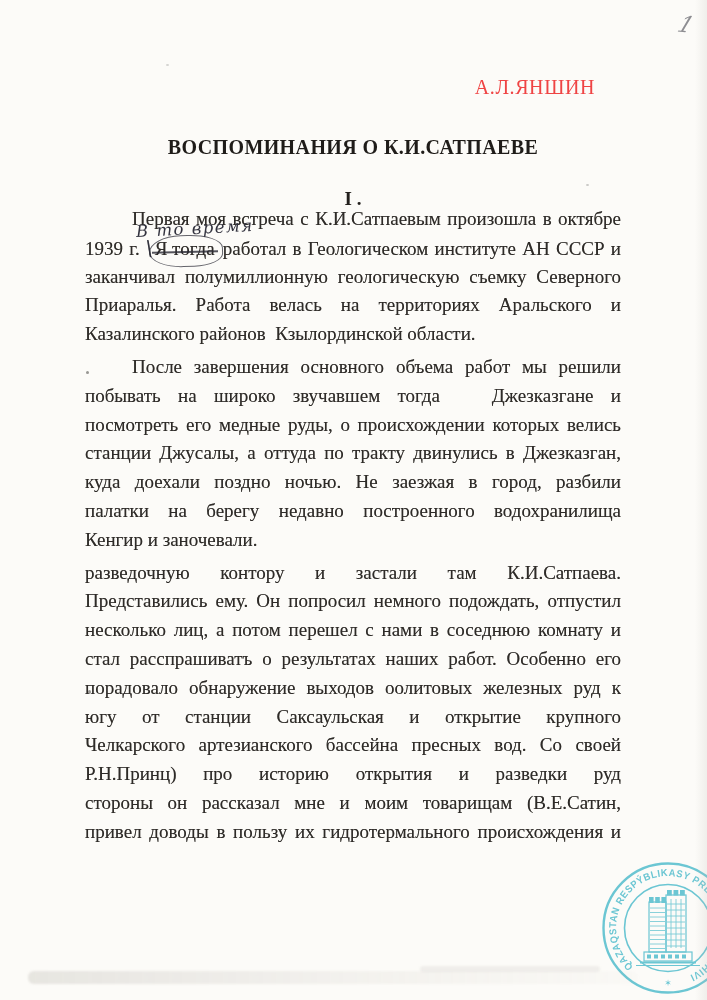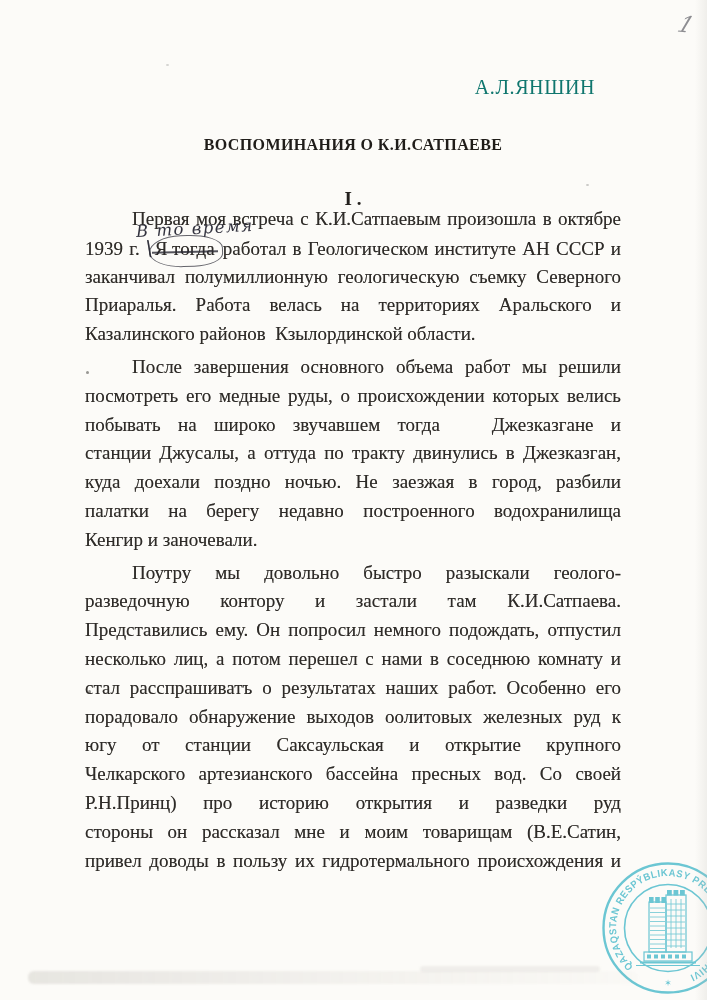--- a/index.html
+++ b/index.html
@@ -11,25 +11,25 @@
   }
   
   .page-num{
     position:absolute;top:12px;right:14px;
     font-style:italic;font-size:22px;color:#8e8e92;
     transform:skewX(-18deg) rotate(4deg);
     font-family:"DejaVu Serif",serif;
   }
   .author{
     position:absolute;top:76px;right:112px;
-    font-size:20px;letter-spacing:.6px;color:#0f766e;
+    font-size:20px;letter-spacing:.6px;color:#ef4444;
   }
   .title{
     position:absolute;top:136px;left:85px;width:536px;
-    text-align:center;font-weight:bold;font-size:16px;
+    text-align:center;font-weight:bold;font-size:20px;
     letter-spacing:.4px;color:#1f1c19;
   }
   .section-num{
     position:absolute;top:188px;left:85px;width:536px;
     text-align:center;font-weight:bold;font-size:19px;color:#23201d;
   }
   
   .body-text{
     position:absolute;top:205px;left:85px;width:536px;
     font-size:19px;line-height:28.8px;
@@ -111,30 +111,29 @@
       </div>
       <div>
           <div class="line">заканчивал полумиллионную геологическую съемку Северного</div>
           <div class="line">Приаралья. Работа велась на территориях Аральского и</div>
           <div class="line last">Казалинского районов &nbsp;Кзылординской области.</div>
         </div>
     </div>
 
     <div class="para">
         <div class="line indent">После завершения основного объема работ мы решили</div>
+        <div class="line">побывать на широко звучавшем тогда &nbsp;&nbsp;Джезказгане и</div>
         <div class="line">посмотреть его медные руды, о происхождении которых велись</div>
-        <div class="line">побывать на широко звучавшем тогда &nbsp;&nbsp;Джезказгане и</div>
         <div class="line">станции Джусалы, а оттуда по тракту двинулись в Джезказган,</div>
         <div class="line">куда доехали поздно ночью. Не заезжая в город, разбили</div>
         <div class="line">палатки на берегу недавно построенного водохранилища</div>
         <div class="line last">Кенгир и заночевали.</div>
       </div>
 
     <div class="para">
-        <div class="line indent">Поутру мы довольно быстро разыскали геолого-</div>
         <div class="line">разведочную контору и застали там К.И.Сатпаева.</div>
         <div class="line">Представились ему. Он попросил немного подождать, отпустил</div>
         <div class="line">несколько лиц, а потом перешел с нами в соседнюю комнату и</div>
         <div class="line">стал расспрашиватъ о результатах наших работ. Особенно его</div>
         <div class="line">порадовало обнаружение выходов оолитовых железных руд к</div>
         <div class="line">югу от станции Саксаульская и открытие крупного</div>
         <div class="line">Челкарского артезианского бассейна пресных вод. Со своей</div>
         <div class="line">Р.Н.Принц) про историю открытия и разведки руд</div>
         <div class="line">стороны он рассказал мне и моим товарищам (В.Е.Сатин,</div>
         <div class="line">привел доводы в пользу их гидротермального происхождения и</div>

